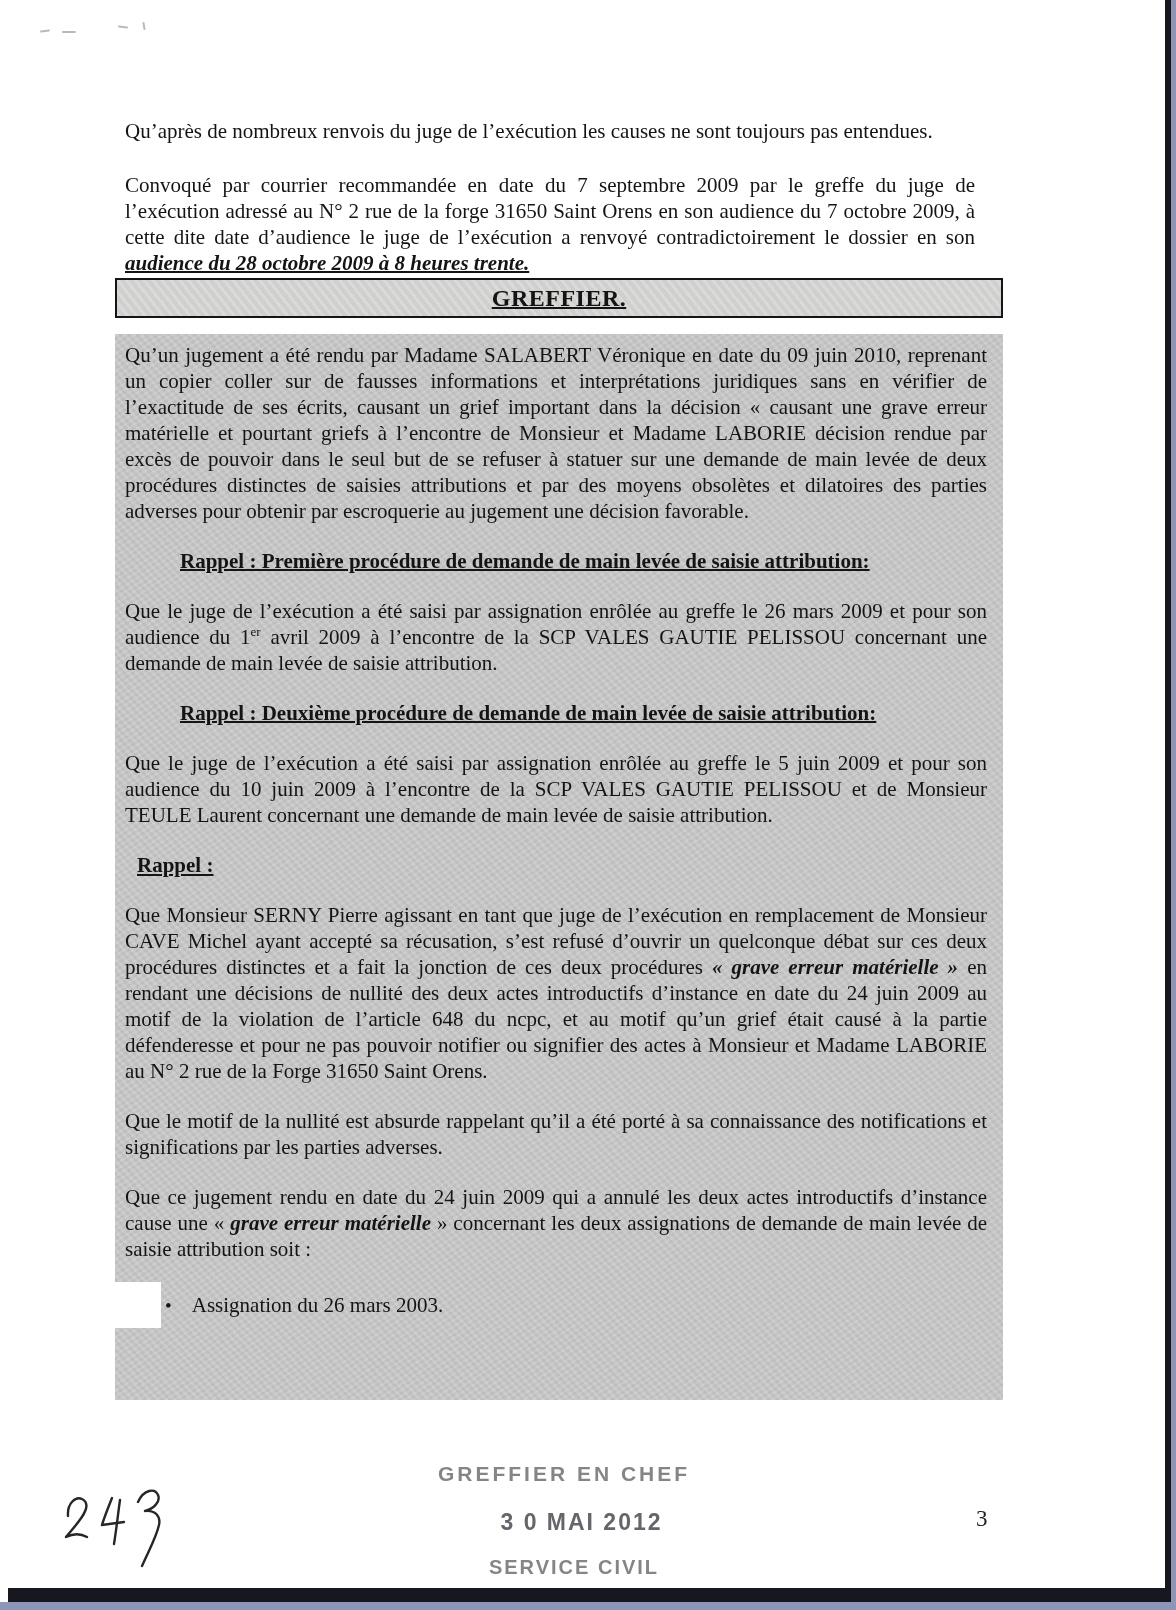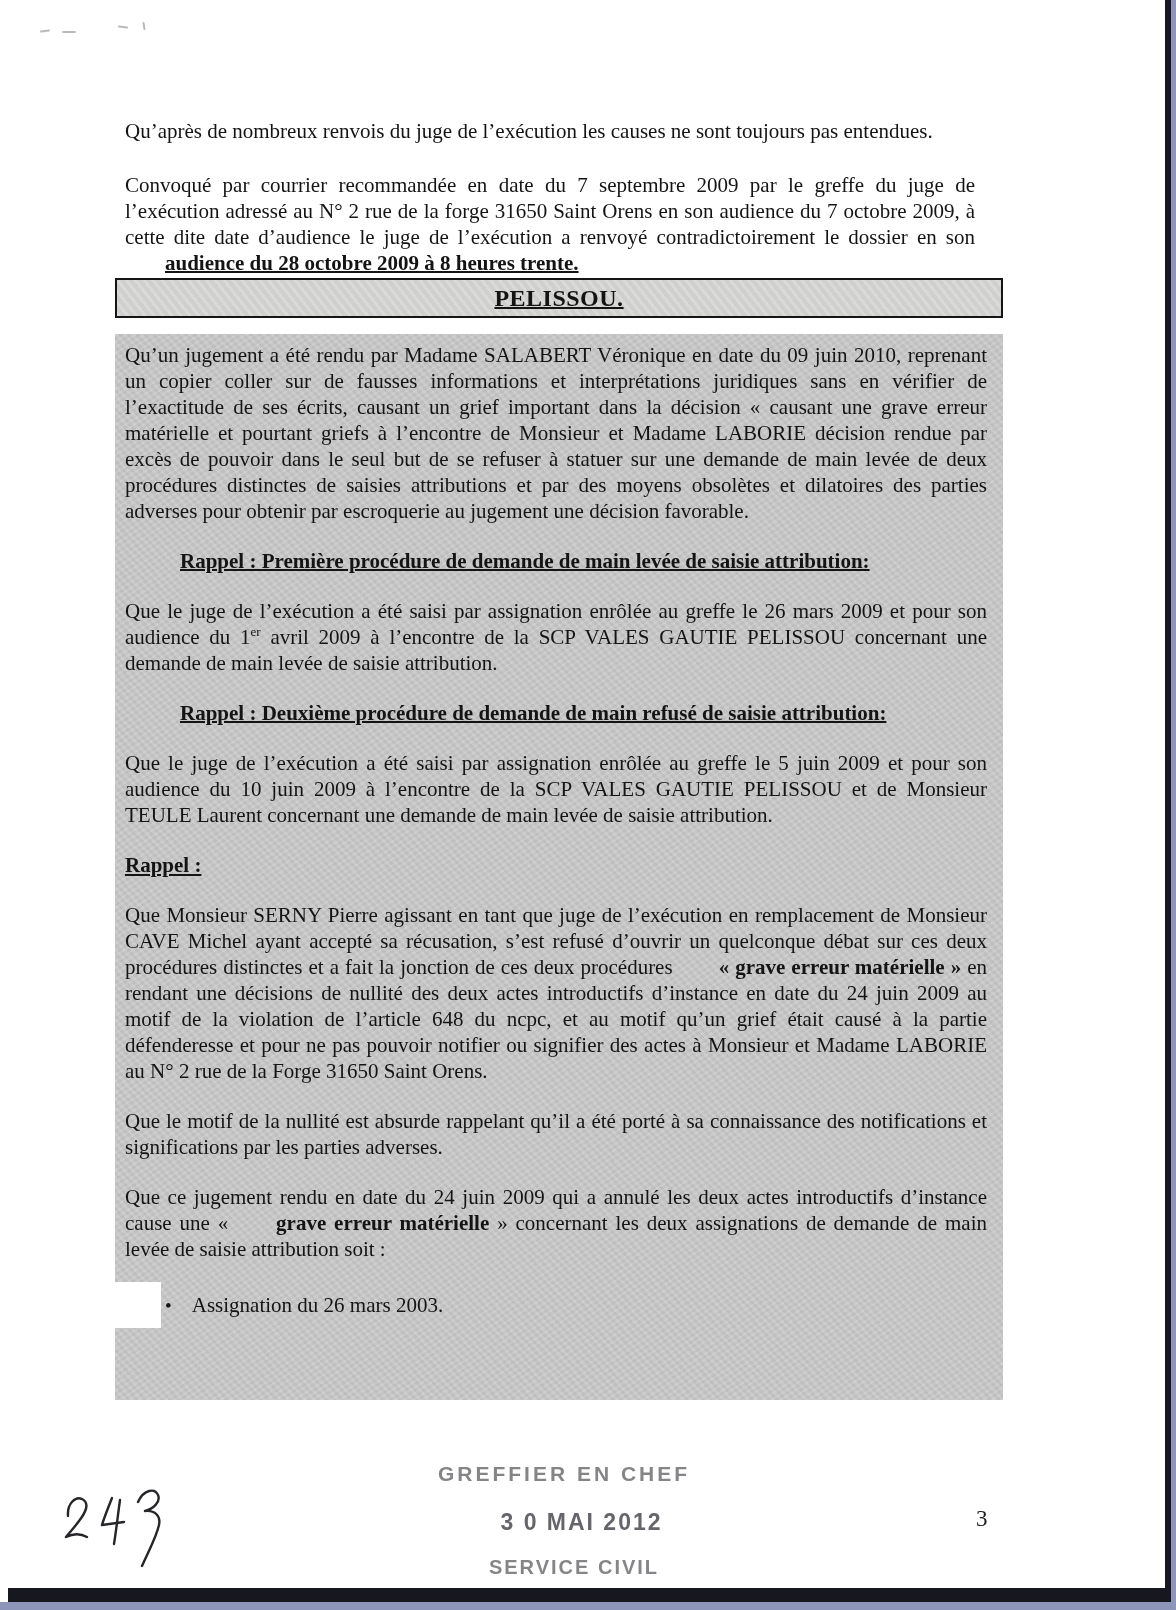--- a/index.html
+++ b/index.html
@@ -16,21 +16,21 @@
   .page{
     position:relative;width:1176px;height:1610px;overflow:hidden;
     background:var(--paper);color:var(--ink);
     font-family:"Liberation Serif","DejaVu Serif",serif;
   }
   .content{padding-top:118px;}
   .col{margin-left:125px;width:850px;}
   p.doc{font-size:21px;line-height:26px;text-align:justify;margin:0 0 28px 0;}
   p.doc:last-child{margin-bottom:0;}
   .b,.bld{font-weight:bold;}
-  .i{margin-left:40px;}
+  .i{font-style:italic;}
   .u{text-decoration:underline;text-decoration-thickness:2px;}
   .p{vertical-align:super;font-size:0.62em;line-height:0;}
   
   .preambule-box{
     margin-left:115px;width:884px;height:36px;border:2px solid #151515;
     background:var(--scan_gray_light);
     background-image:repeating-linear-gradient(52deg, rgba(255,255,255,.07) 0 3px, rgba(0,0,0,.035) 3px 7px);
     display:flex;align-items:center;justify-content:center;
     margin-top:2px;margin-bottom:16px;
   }
@@ -46,21 +46,21 @@
       repeating-linear-gradient(47deg, rgba(255,255,255,.05) 0 3px, rgba(0,0,0,.03) 3px 6px),
       repeating-linear-gradient(-33deg, rgba(255,255,255,.04) 0 2px, rgba(0,0,0,.03) 2px 5px);
     padding:8px 16px 22px 10px;
   }
   .grayblock p.doc{margin-bottom:24px;}
   .heading{
     font-size:21px;line-height:26px;font-weight:bold;
     text-decoration:underline;text-decoration-thickness:2px;
     margin:0 0 24px 55px;
   }
-  .heading.noindent{margin-left:0;text-decoration:underline;}
+  .heading.noindent{margin-left:12px;text-decoration:underline;}
   .bullet-row{
     position:relative;margin:30px 0 0 0;padding-left:40px;
     font-size:21px;line-height:26px;
   }
   .bullet-row .notch{position:absolute;left:-10px;top:-10px;width:46px;height:46px;background:#fff;}
   .bullet-row .glyph{position:relative;margin-right:16px;font-size:19px;}
   .bullet-text{position:relative;}
   
   .stampline{
     position:absolute;left:0;right:48px;text-align:center;
@@ -98,28 +98,28 @@
   </div>
 
   <div class="content">
 
     <div class="col">
       <p class="doc"><span>Qu’après de nombreux renvois du juge de l’exécution les causes ne sont toujours pas entendues.</span></p>
       <p class="doc"><span>Convoqué par courrier recommandée en date du 7 septembre 2009 par le greffe du juge de l’exécution adressé au N° 2 rue de la forge 31650 Saint Orens en son audience du 7 octobre 2009, à cette dite date d’audience le juge de l’exécution a renvoyé contradictoirement le dossier en son </span><span class="b i u">audience du 28 octobre 2009 à 8 heures trente.</span></p>
     </div>
 
     <div class="preambule-box">
-      <span>PELISSOU.</span>
+      <span>GREFFIER.</span>
     </div>
 
     <div class="grayblock">
       <p class="doc"><span>Qu’un jugement a été rendu par Madame SALABERT Véronique en date du 09 juin 2010, reprenant un copier coller sur de fausses informations et interprétations juridiques sans en vérifier de l’exactitude de ses écrits, causant un grief important dans la décision «  causant une grave erreur matérielle et pourtant griefs à l’encontre de Monsieur et Madame LABORIE décision rendue par excès de pouvoir dans le seul but de se refuser à statuer sur une demande de main levée de deux procédures distinctes de saisies attributions et par des moyens obsolètes et dilatoires des parties adverses pour obtenir par escroquerie au jugement une décision favorable.</span></p>
       <div class="heading"><span>Rappel : Première procédure de demande de main levée de saisie attribution:</span></div>
       <p class="doc"><span>Que le juge de l’exécution a été saisi par assignation enrôlée au greffe le 26 mars 2009 et pour son audience du 1</span><span class="p">er</span><span> avril 2009 à l’encontre de la SCP VALES GAUTIE PELISSOU concernant une demande de main levée de saisie attribution.</span></p>
-      <div class="heading"><span>Rappel : Deuxième procédure de demande de main refusé de saisie attribution:</span></div>
+      <div class="heading"><span>Rappel : Deuxième procédure de demande de main levée de saisie attribution:</span></div>
       <p class="doc"><span>Que le juge de l’exécution a été saisi par assignation enrôlée au greffe le 5 juin 2009 et pour son audience du 10 juin 2009 à l’encontre de la SCP VALES GAUTIE PELISSOU et de Monsieur TEULE Laurent concernant une demande de main levée de saisie attribution.</span></p>
       <div class="heading noindent"><span>Rappel :</span></div>
       <p class="doc"><span>Que Monsieur SERNY Pierre agissant en tant que juge de l’exécution en remplacement de Monsieur CAVE Michel ayant accepté sa récusation, s’est refusé d’ouvrir un quelconque débat sur ces deux procédures distinctes et a fait la jonction de ces deux procédures </span><span class="b i">« grave erreur matérielle »</span><span> en rendant une décisions de nullité des deux actes introductifs d’instance en date du 24 juin 2009 au motif de la violation de l’article 648 du ncpc, et au motif qu’un grief était causé à la partie défenderesse et pour ne pas pouvoir notifier ou signifier des actes à Monsieur et Madame LABORIE au N° 2 rue de la Forge 31650 Saint Orens.</span></p>
       <p class="doc"><span>Que le motif de la nullité est absurde rappelant qu’il a été porté à sa connaissance des notifications et significations par les parties adverses.</span></p>
       <p class="doc"><span>Que ce jugement rendu en date du 24 juin 2009 qui a annulé les deux actes introductifs d’instance cause une « </span><span class="b i">grave erreur matérielle</span><span> » concernant les deux assignations de demande de main levée de saisie attribution soit :</span></p>
       <div class="bullet-row">
         <span class="notch"></span>
         <span class="glyph">•</span>
         <span class="bullet-text"><span>Assignation du 26 mars 2003.</span></span>
       </div>

